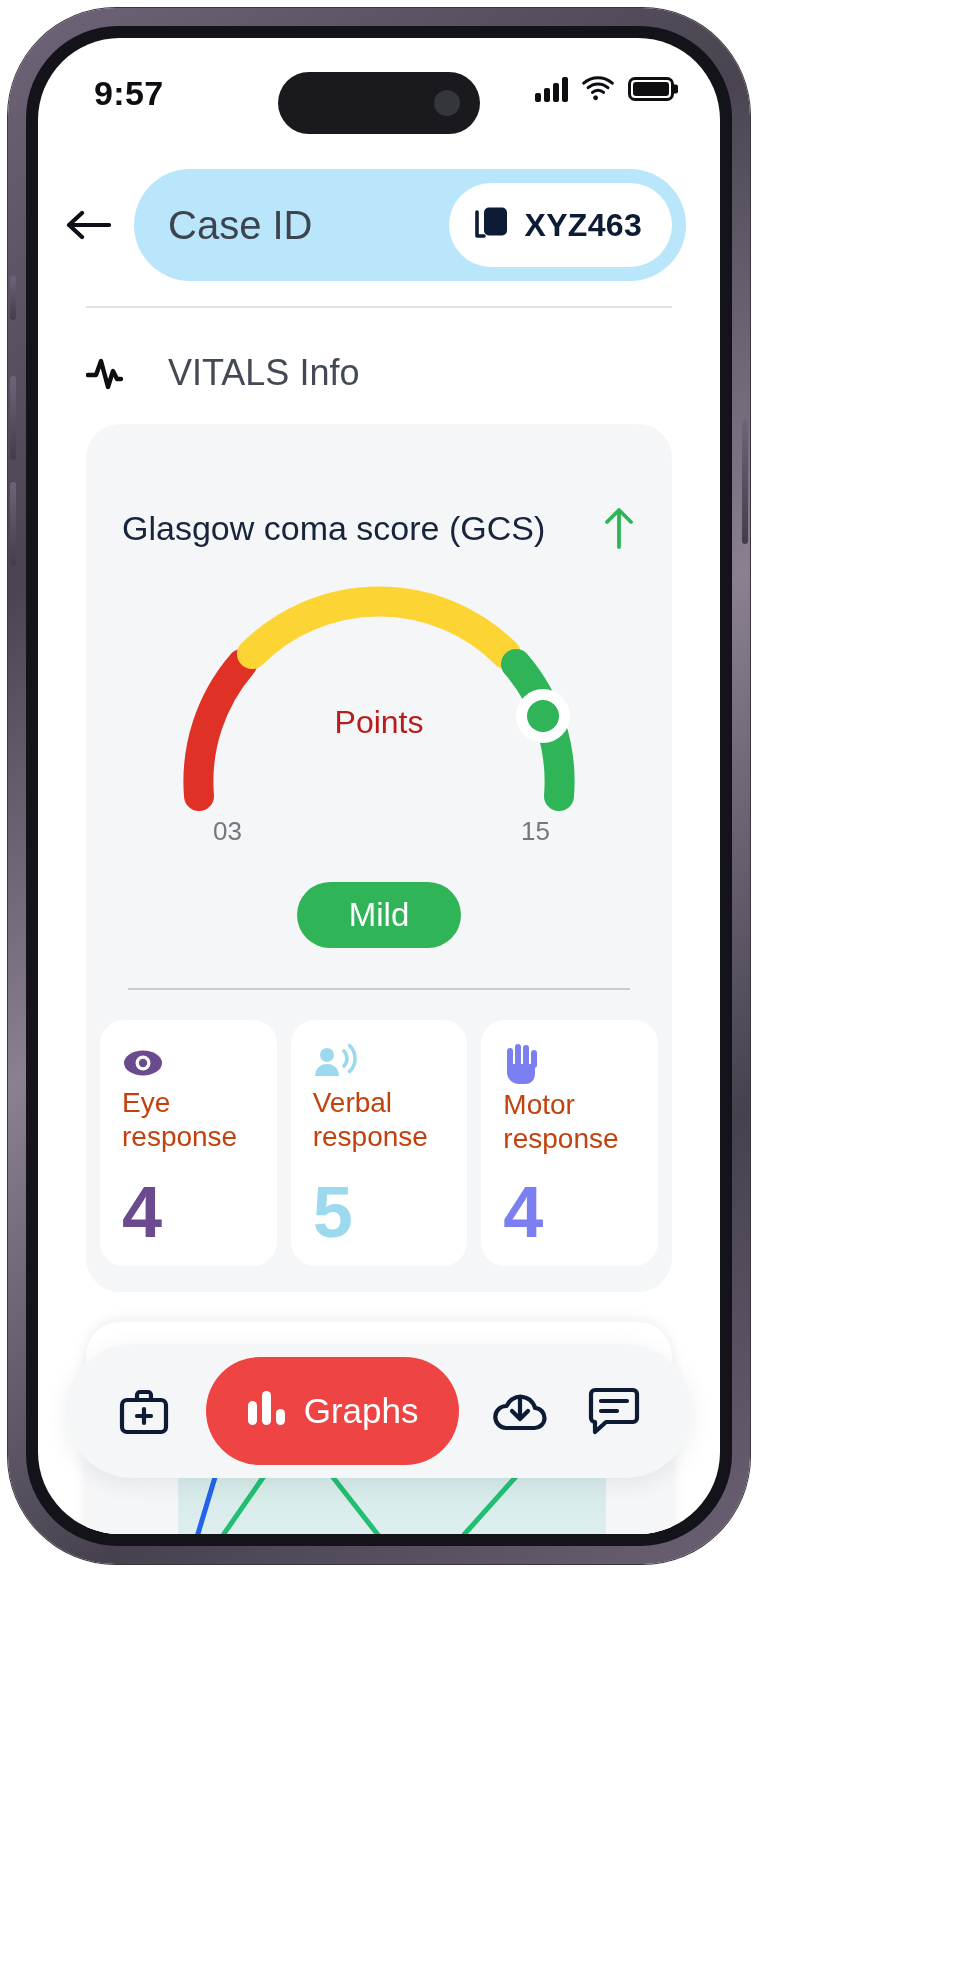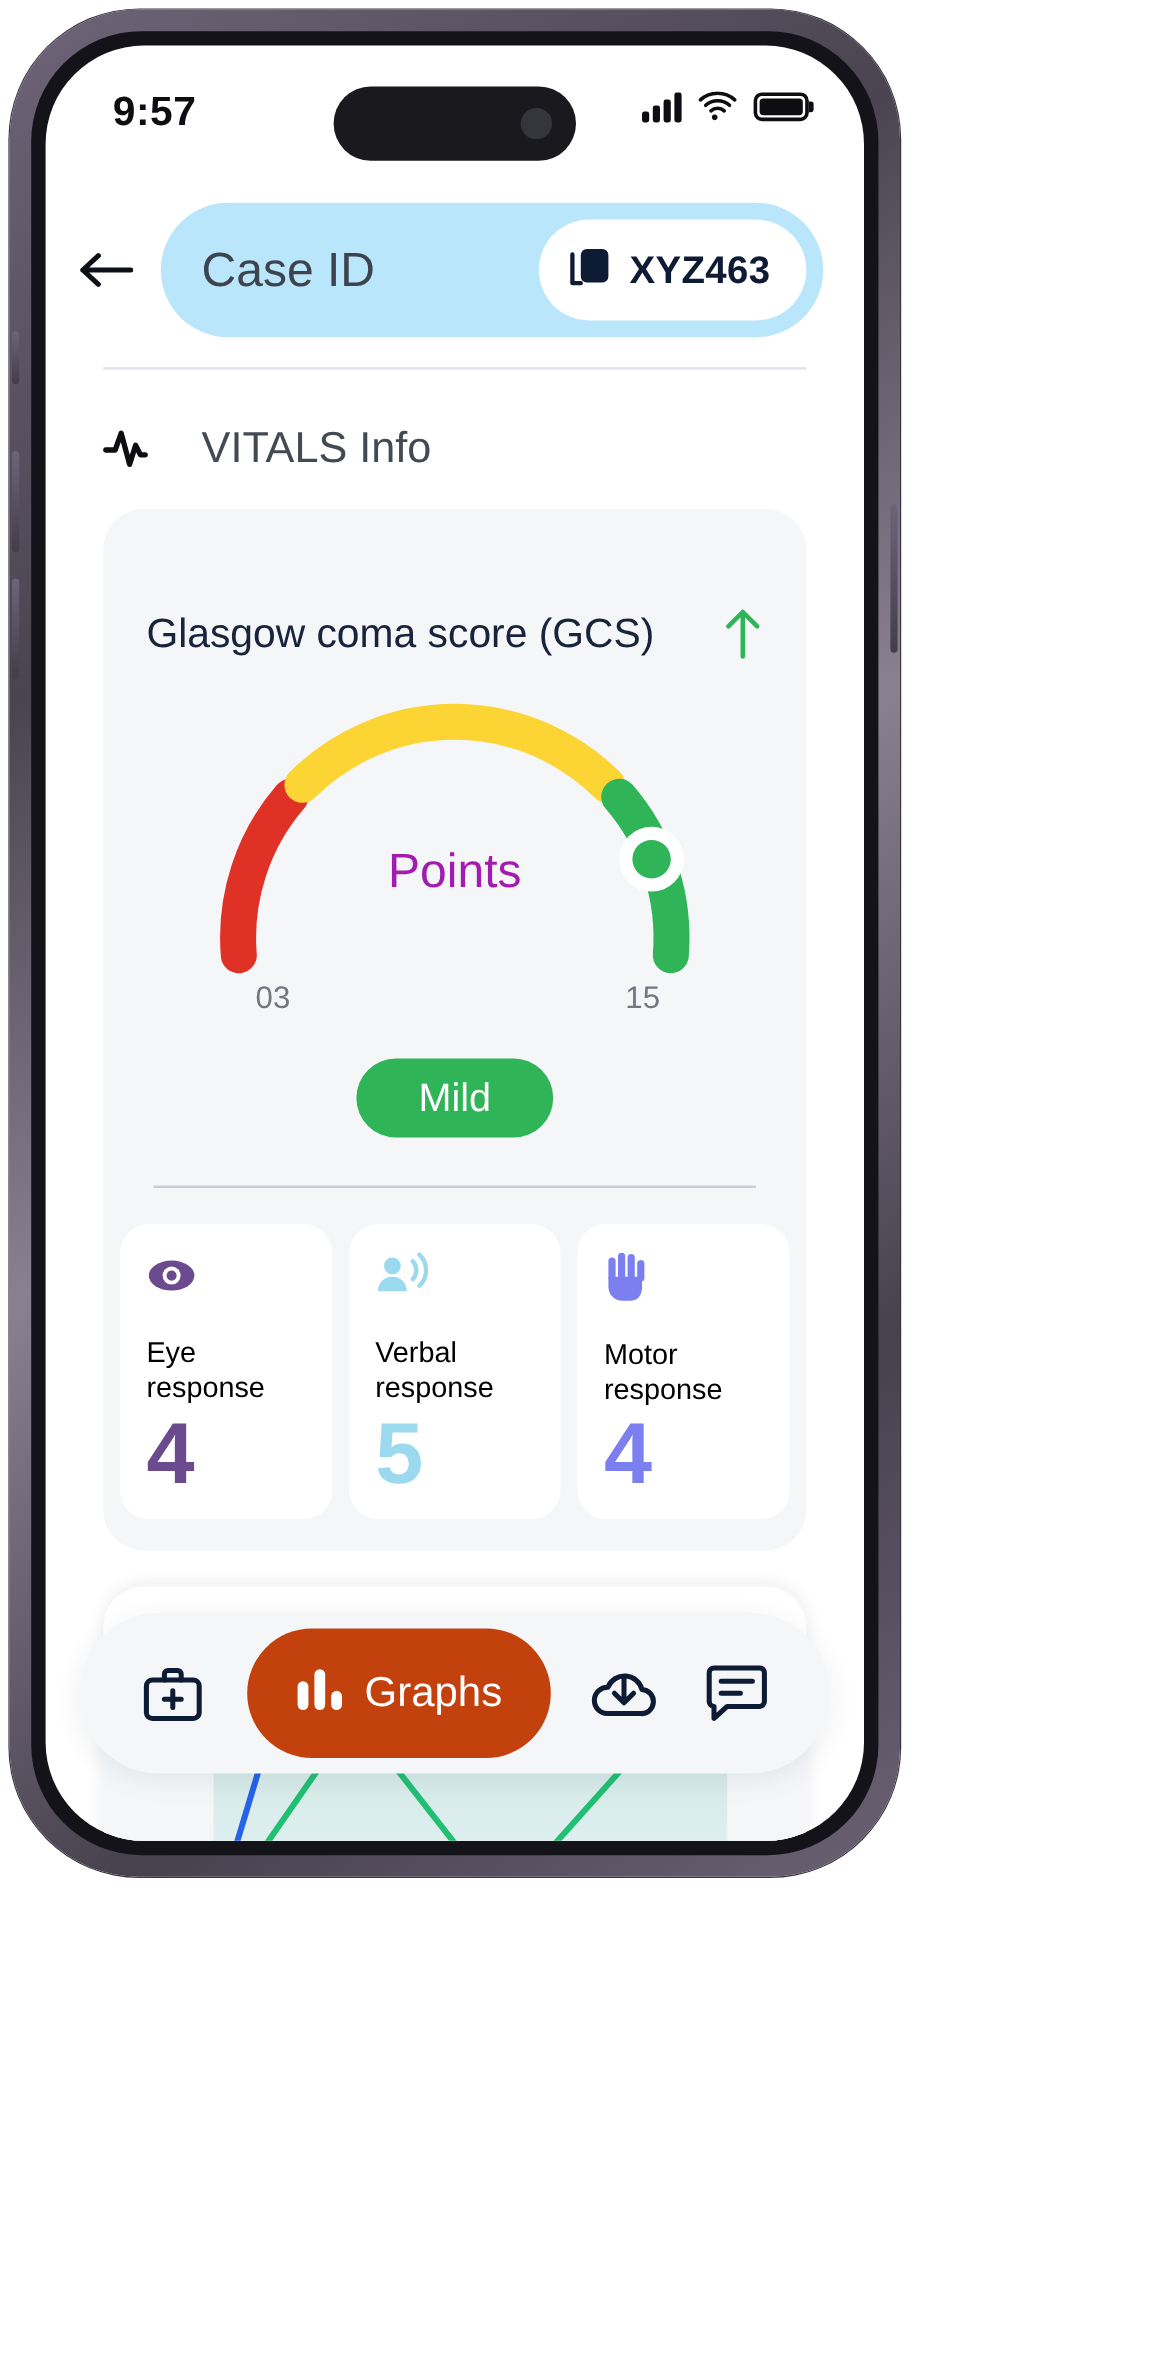--- a/index.html
+++ b/index.html
@@ -229,22 +229,22 @@
     width: 300px;
   }
   .gauge-score {
     font-size: 92px;
     font-weight: 700;
     color: #2fb457;
     line-height: 1;
     letter-spacing: 1px;
   }
   .gauge-unit {
-    font-size: 40px;
-    color: #a21caf;
+    font-size: 32px;
+    color: #b91c1c;
     margin-top: 12px;
   }
   .gauge-min, .gauge-max {
     position: absolute;
     top: 250px;
     font-size: 26px;
     color: #737780;
   }
   .gauge-min { left: 127px; }
   .gauge-max { right: 122px; }
@@ -275,24 +275,24 @@
     flex: 1;
     background: #ffffff;
     border-radius: 24px;
     padding: 22px 22px 18px 22px;
     min-height: 246px;
     display: flex;
     flex-direction: column;
     cursor: pointer;
   }
   .resp-label {
-    font-size: 24px;
-    color: #000000;
+    font-size: 28px;
+    color: #c2410c;
     line-height: 1.2;
-    margin-top: 30px;
+    margin-top: 2px;
   }
   .resp-value {
     font-size: 72px;
     font-weight: 700;
     line-height: 1;
     margin-top: auto;
   }
 
   
   .bp-card {
@@ -343,21 +343,21 @@
     justify-content: space-between;
     padding: 0 46px;
     box-shadow: 0 6px 24px rgba(20,25,45,0.07);
   }
   .nav-icon {
     width: 64px; height: 64px;
     display: flex; align-items: center; justify-content: center;
     cursor: pointer;
   }
   .nav-pill {
-    background: #c2410c;
+    background: #ef4444;
     border-radius: 54px;
     height: 108px;
     display: flex;
     align-items: center;
     gap: 12px;
     padding: 12px 40px;
     cursor: pointer;
   }
   .nav-pill-label {
     font-size: 35px;

